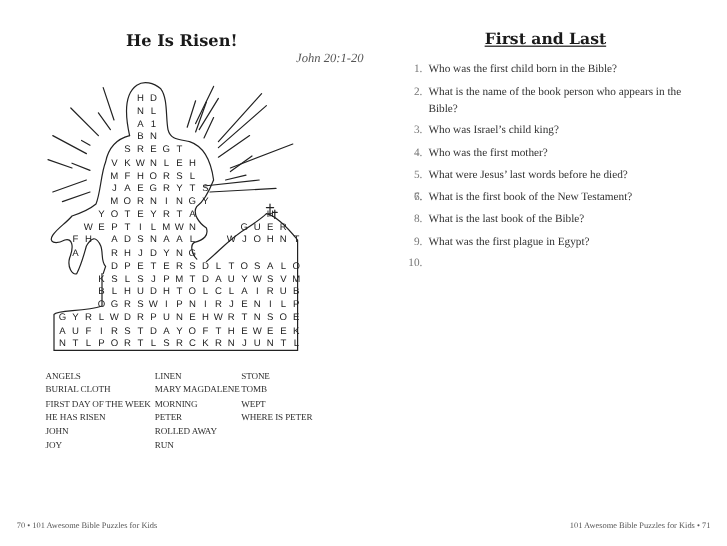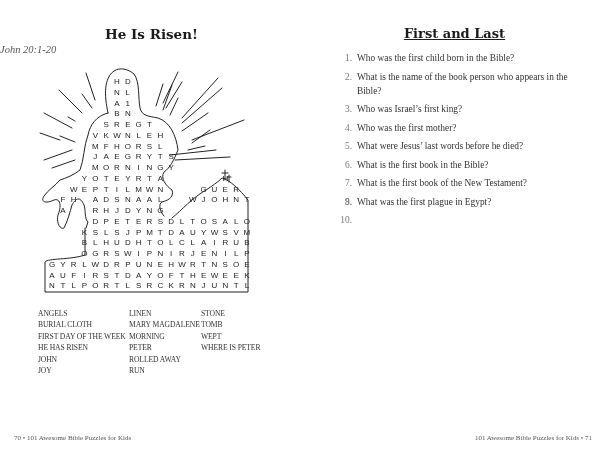--- a/index.html
+++ b/index.html
@@ -9,21 +9,21 @@
   }
   .page { position: absolute; top: 0; height: 455px; }
   .page-left { left: 0; width: 303px; }
   .page-right { left: 303px; width: 303px; }
   .title {
     position: absolute; font-family: "DejaVu Serif", serif; font-weight: bold;
     font-size: 13.5px; color: #1a1a1a; text-align: center; white-space: nowrap;
   }
   .left-title { left: 0; width: 303px; top: 26px; }
   .subtitle {
-    position: absolute; left: 0; width: 303px; top: 44px; text-align: left;
+    position: absolute; left: 0; width: 303px; top: 44px; text-align: right;
     font-style: italic; font-size: 10.5px; color: #555; font-family: "Liberation Serif", serif;
   }
   .art { position: absolute; left: 0; top: 0; }
   .grid-letter {
     position: absolute; font-family: "Liberation Sans", sans-serif; font-size: 8px;
     color: #222; width: 10px; text-align: center; line-height: 10px;
   }
   .wordlist { position: absolute; left: 38px; top: 308px; width: 250px; }
   .wl-col { position: absolute; top: 0; }
   .wl-item {
@@ -327,23 +327,23 @@
   </div>
 
   <div class="footer footer-left">70  •  101 Awesome Bible Puzzles for Kids</div>
 </div>
 
 <div class="page page-right">
   <div class="title right-title">First and Last</div>
   <div class="questions">
     <div class="q"><span class="q-num">1.</span><span>Who was the first child born in the Bible?</span></div>
     <div class="q"><span class="q-num">2.</span><span>What is the name of the book person who appears in the Bible?</span></div>
-    <div class="q"><span class="q-num">3.</span><span>Who was Israel’s first king?</span></div>
+    <div class="q"><span class="q-num">3.</span><span>Who was Israel’s child king?</span></div>
     <div class="q"><span class="q-num">4.</span><span>Who was the first mother?</span></div>
     <div class="q"><span class="q-num">5.</span><span>What were Jesus’ last words before he died?</span></div>
-    <div class="q"><span class="q-num">6.</span><span>What is the first book in the Bible?</span></div>
+    <div class="q"><span class="q-num">6.</span></div>
     <div class="q"><span class="q-num">7.</span><span>What is the first book of the New Testament?</span></div>
-    <div class="q"><span class="q-num">8.</span></div>
+    <div class="q"><span class="q-num">8.</span><span>What is the last book of the Bible?</span></div>
     <div class="q"><span class="q-num">9.</span><span>What was the first plague in Egypt?</span></div>
     <div class="q"><span class="q-num">10.</span></div>
   </div>
   <div class="footer footer-right">101 Awesome Bible Puzzles for Kids  •  71</div>
 </div>
 
 </body></html>

